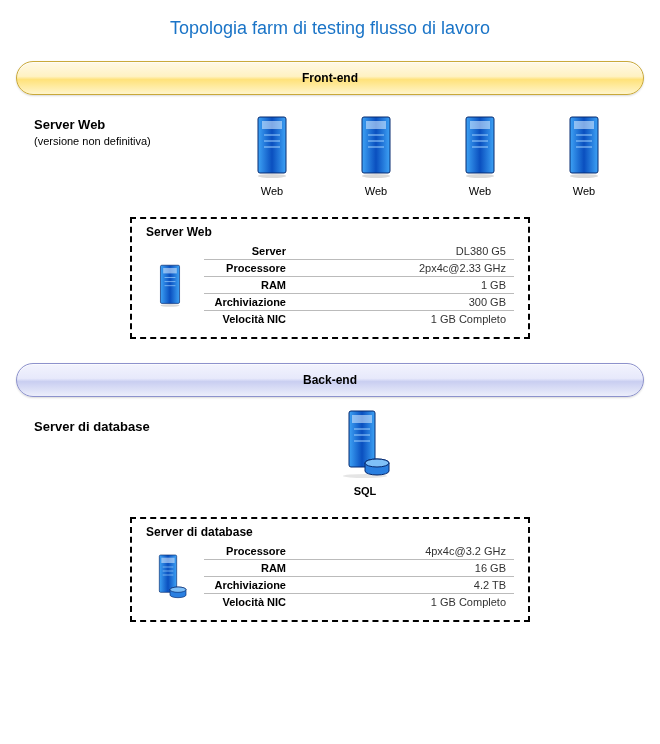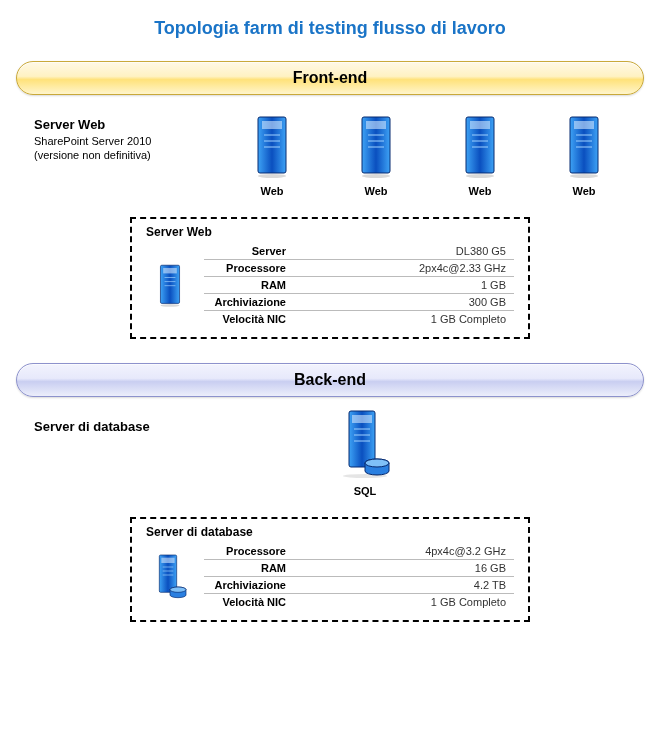--- a/index.html
+++ b/index.html
@@ -9,32 +9,32 @@
     font-family: Arial, sans-serif;
     font-size: 12px;
     color: #000;
     background: #fff;
     width: 660px;
   }
   .title {
     text-align: center;
     color: #1a74c7;
     font-size: 18px;
-    font-weight: bold;
+    font-weight: normal;
     margin: 8px 0 22px 0;
   }
   .section-bar {
     height: 34px;
     border-radius: 17px;
     border: 1px solid #888;
     display: flex;
     align-items: center;
     justify-content: center;
     font-weight: bold;
-    font-size: 16px;
+    font-size: 12px;
     margin: 4px 6px 18px 6px;
     box-shadow: inset 0 1px 0 rgba(255,255,255,0.6), 0 1px 2px rgba(0,0,0,0.15);
   }
   .yellow {
     background: linear-gradient(#fff9e6 0%, #fff2c2 45%, #ffe27a 55%, #fff5cc 100%);
     border-color: #c9a93a;
   }
   .purple {
     background: linear-gradient(#f2f3fd 0%, #e7e9fb 45%, #c9cef1 55%, #eceefb 100%);
     border-color: #8d92cc;
@@ -52,21 +52,20 @@
   .left-sub {
     font-size: 11px;
     line-height: 14px;
   }
   .servers-row {
     flex: 1;
     display: flex;
     justify-content: space-around;
     align-items: flex-start;
     padding-right: 14px;
-    font-weight: bold;
   }
   .server-unit {
     display: flex;
     flex-direction: column;
     align-items: center;
     width: 90px;
   }
   .server-label {
     margin-top: 6px;
     font-size: 11px;
@@ -120,21 +119,20 @@
 
 <div class="title">Topologia farm di testing flusso di lavoro</div>
 
 <div class="section-bar yellow">
   <span>Front-end</span>
 </div>
 
 <div class="row">
   <div class="left-block">
     <div class="left-heading">Server Web</div>
-    <div class="left-sub">SharePoint Server 2010</div>
     <div class="left-sub">(versione non definitiva)</div>
   </div>
   <div class="servers-row">
 
     <div class="server-unit">
       <svg class="server" width="44" height="66" viewBox="0 0 44 66">
         <defs>
             <linearGradient id="gS" x1="0" x2="1">
               <stop offset="0" stop-color="#3da2f5"></stop>
               <stop offset="0.5" stop-color="#0a4fbf"></stop>

